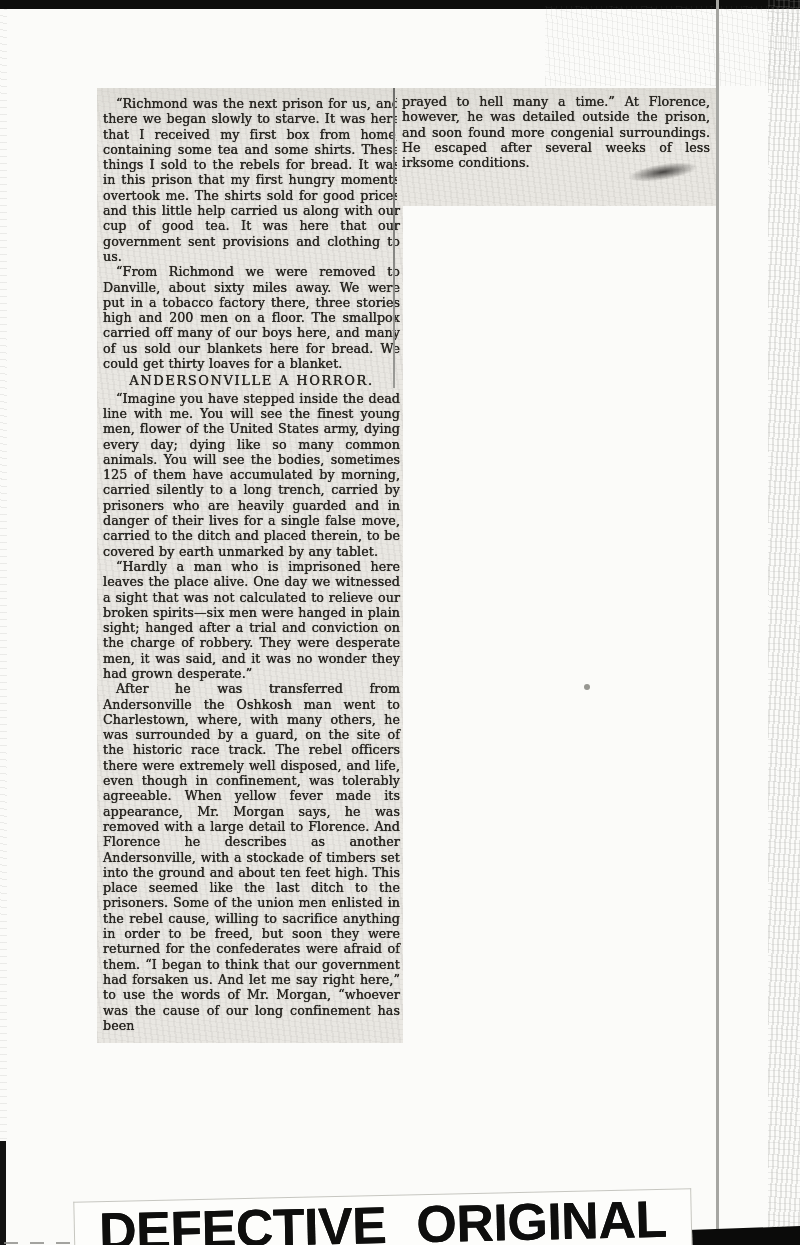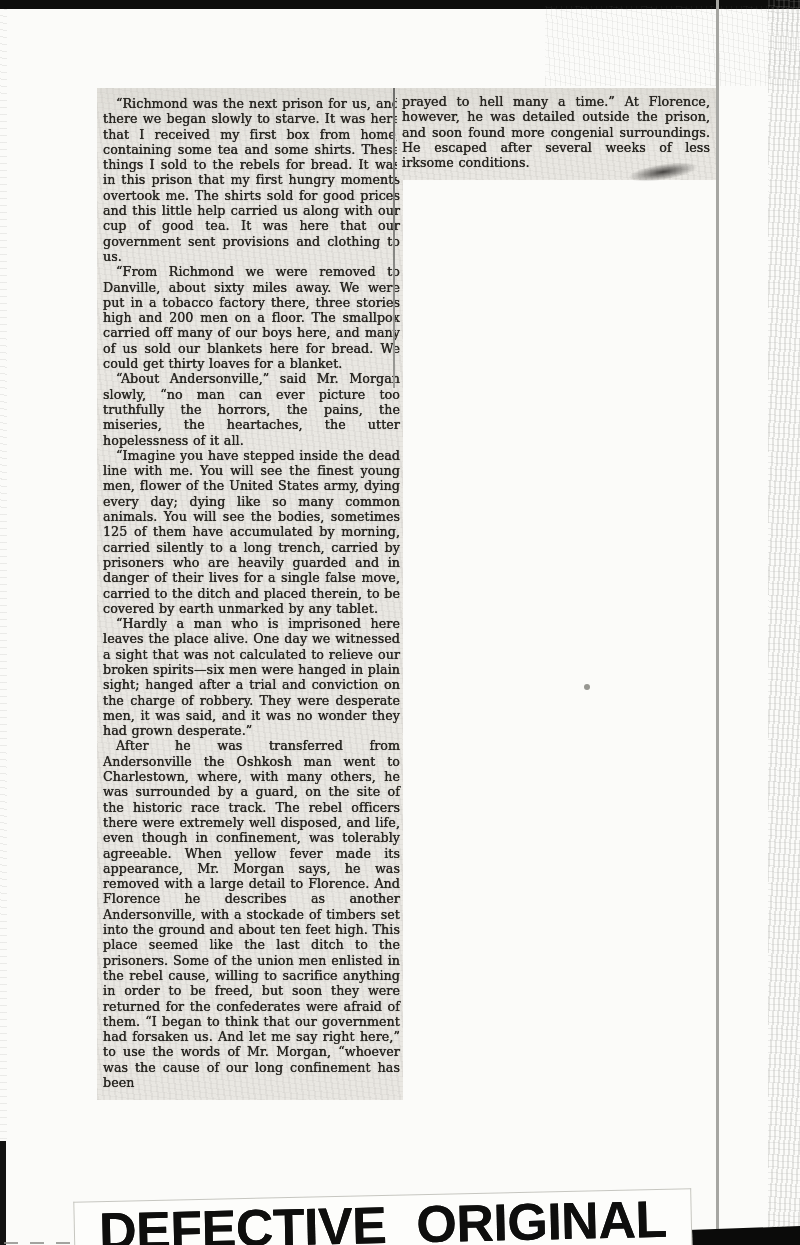--- a/index.html
+++ b/index.html
@@ -52,21 +52,21 @@
   .clip p.continuation{text-indent:0;}
   .clip p.np-heading{
     text-indent:0;text-align:center;letter-spacing:1.6px;
     font-size:13px;margin:2px 0 2px;
   }
   .clip-left{
     position:absolute;left:97px;top:88px;width:306px;
     padding:8px 3px 10px 6px;box-sizing:border-box;
   }
   .clip-right{
-    position:absolute;left:397px;top:88px;width:319px;height:92px;
+    position:absolute;left:397px;top:88px;width:319px;height:118px;
     padding:6px 6px 0 5px;box-sizing:border-box;overflow:hidden;
   }
   .col-divider{
     position:absolute;left:393px;top:88px;width:2px;height:300px;
     background:linear-gradient(180deg,#6f6f6c,#9b9b97);
   }
   .smudge{
     position:absolute;left:628px;top:164px;width:70px;height:16px;
     background:radial-gradient(closest-side, rgba(42,40,38,.85), rgba(42,40,38,0));
     transform:rotate(-9deg);
@@ -113,21 +113,21 @@
 
   <div class="top-bar"></div>
   <div class="left-edge-noise"></div>
   <div class="topright-noise"></div>
   <div class="right-noise"></div>
   <div class="vline"></div>
 
   <div class="clip clip-left">
     <p>“Richmond was the next prison for us, and there we began slowly to starve. It was here that I received my first box from home, containing some tea and some shirts. These things I sold to the rebels for bread. It was in this prison that my first hungry moments overtook me. The shirts sold for good prices and this little help carried us along with our cup of good tea. It was here that our government sent provisions and clothing to us.</p>
     <p>“From Richmond we were removed to Danville, about sixty miles away. We were put in a tobacco factory there, three stories high and 200 men on a floor. The smallpox carried off many of our boys here, and many of us sold our blankets here for bread. We could get thirty loaves for a blanket.</p>
-    <p>“About Andersonville,” said Mr. Morgan slowly, “no man can ever picture too truthfully the horrors, the pains, the miseries, the heartaches, the utter hopelessness of it all.</p>
+    <p class="np-heading">ANDERSONVILLE A HORROR.</p>
     <p>“Imagine you have stepped inside the dead line with me. You will see the finest young men, flower of the United States army, dying every day; dying like so many common animals. You will see the bodies, sometimes 125 of them have accumulated by morning, carried silently to a long trench, carried by prisoners who are heavily guarded and in danger of their lives for a single false move, carried to the ditch and placed therein, to be covered by earth unmarked by any tablet.</p>
     <p>“Hardly a man who is imprisoned here leaves the place alive. One day we witnessed a sight that was not calculated to relieve our broken spirits—six men were hanged in plain sight; hanged after a trial and conviction on the charge of robbery. They were desperate men, it was said, and it was no wonder they had grown desperate.”</p>
     <p>After he was transferred from Andersonville the Oshkosh man went to Charlestown, where, with many others, he was surrounded by a guard, on the site of the historic race track. The rebel officers there were extremely well disposed, and life, even though in confinement, was tolerably agreeable. When yellow fever made its appearance, Mr. Morgan says, he was removed with a large detail to Florence. And Florence he describes as another Andersonville, with a stockade of timbers set into the ground and about ten feet high. This place seemed like the last ditch to the prisoners. Some of the union men enlisted in the rebel cause, willing to sacrifice anything in order to be freed, but soon they were returned for the confederates were afraid of them. “I began to think that our government had forsaken us. And let me say right here,” to use the words of Mr. Morgan, “whoever was the cause of our long confinement has been</p>
   </div>
 
   <div class="col-divider"></div>
 
   <div class="clip clip-right">
     <p class="continuation">prayed to hell many a time.”  At Florence, however, he was detailed outside the prison, and soon found more congenial surroundings.  He escaped after several weeks of less irksome conditions.</p>
   </div>

